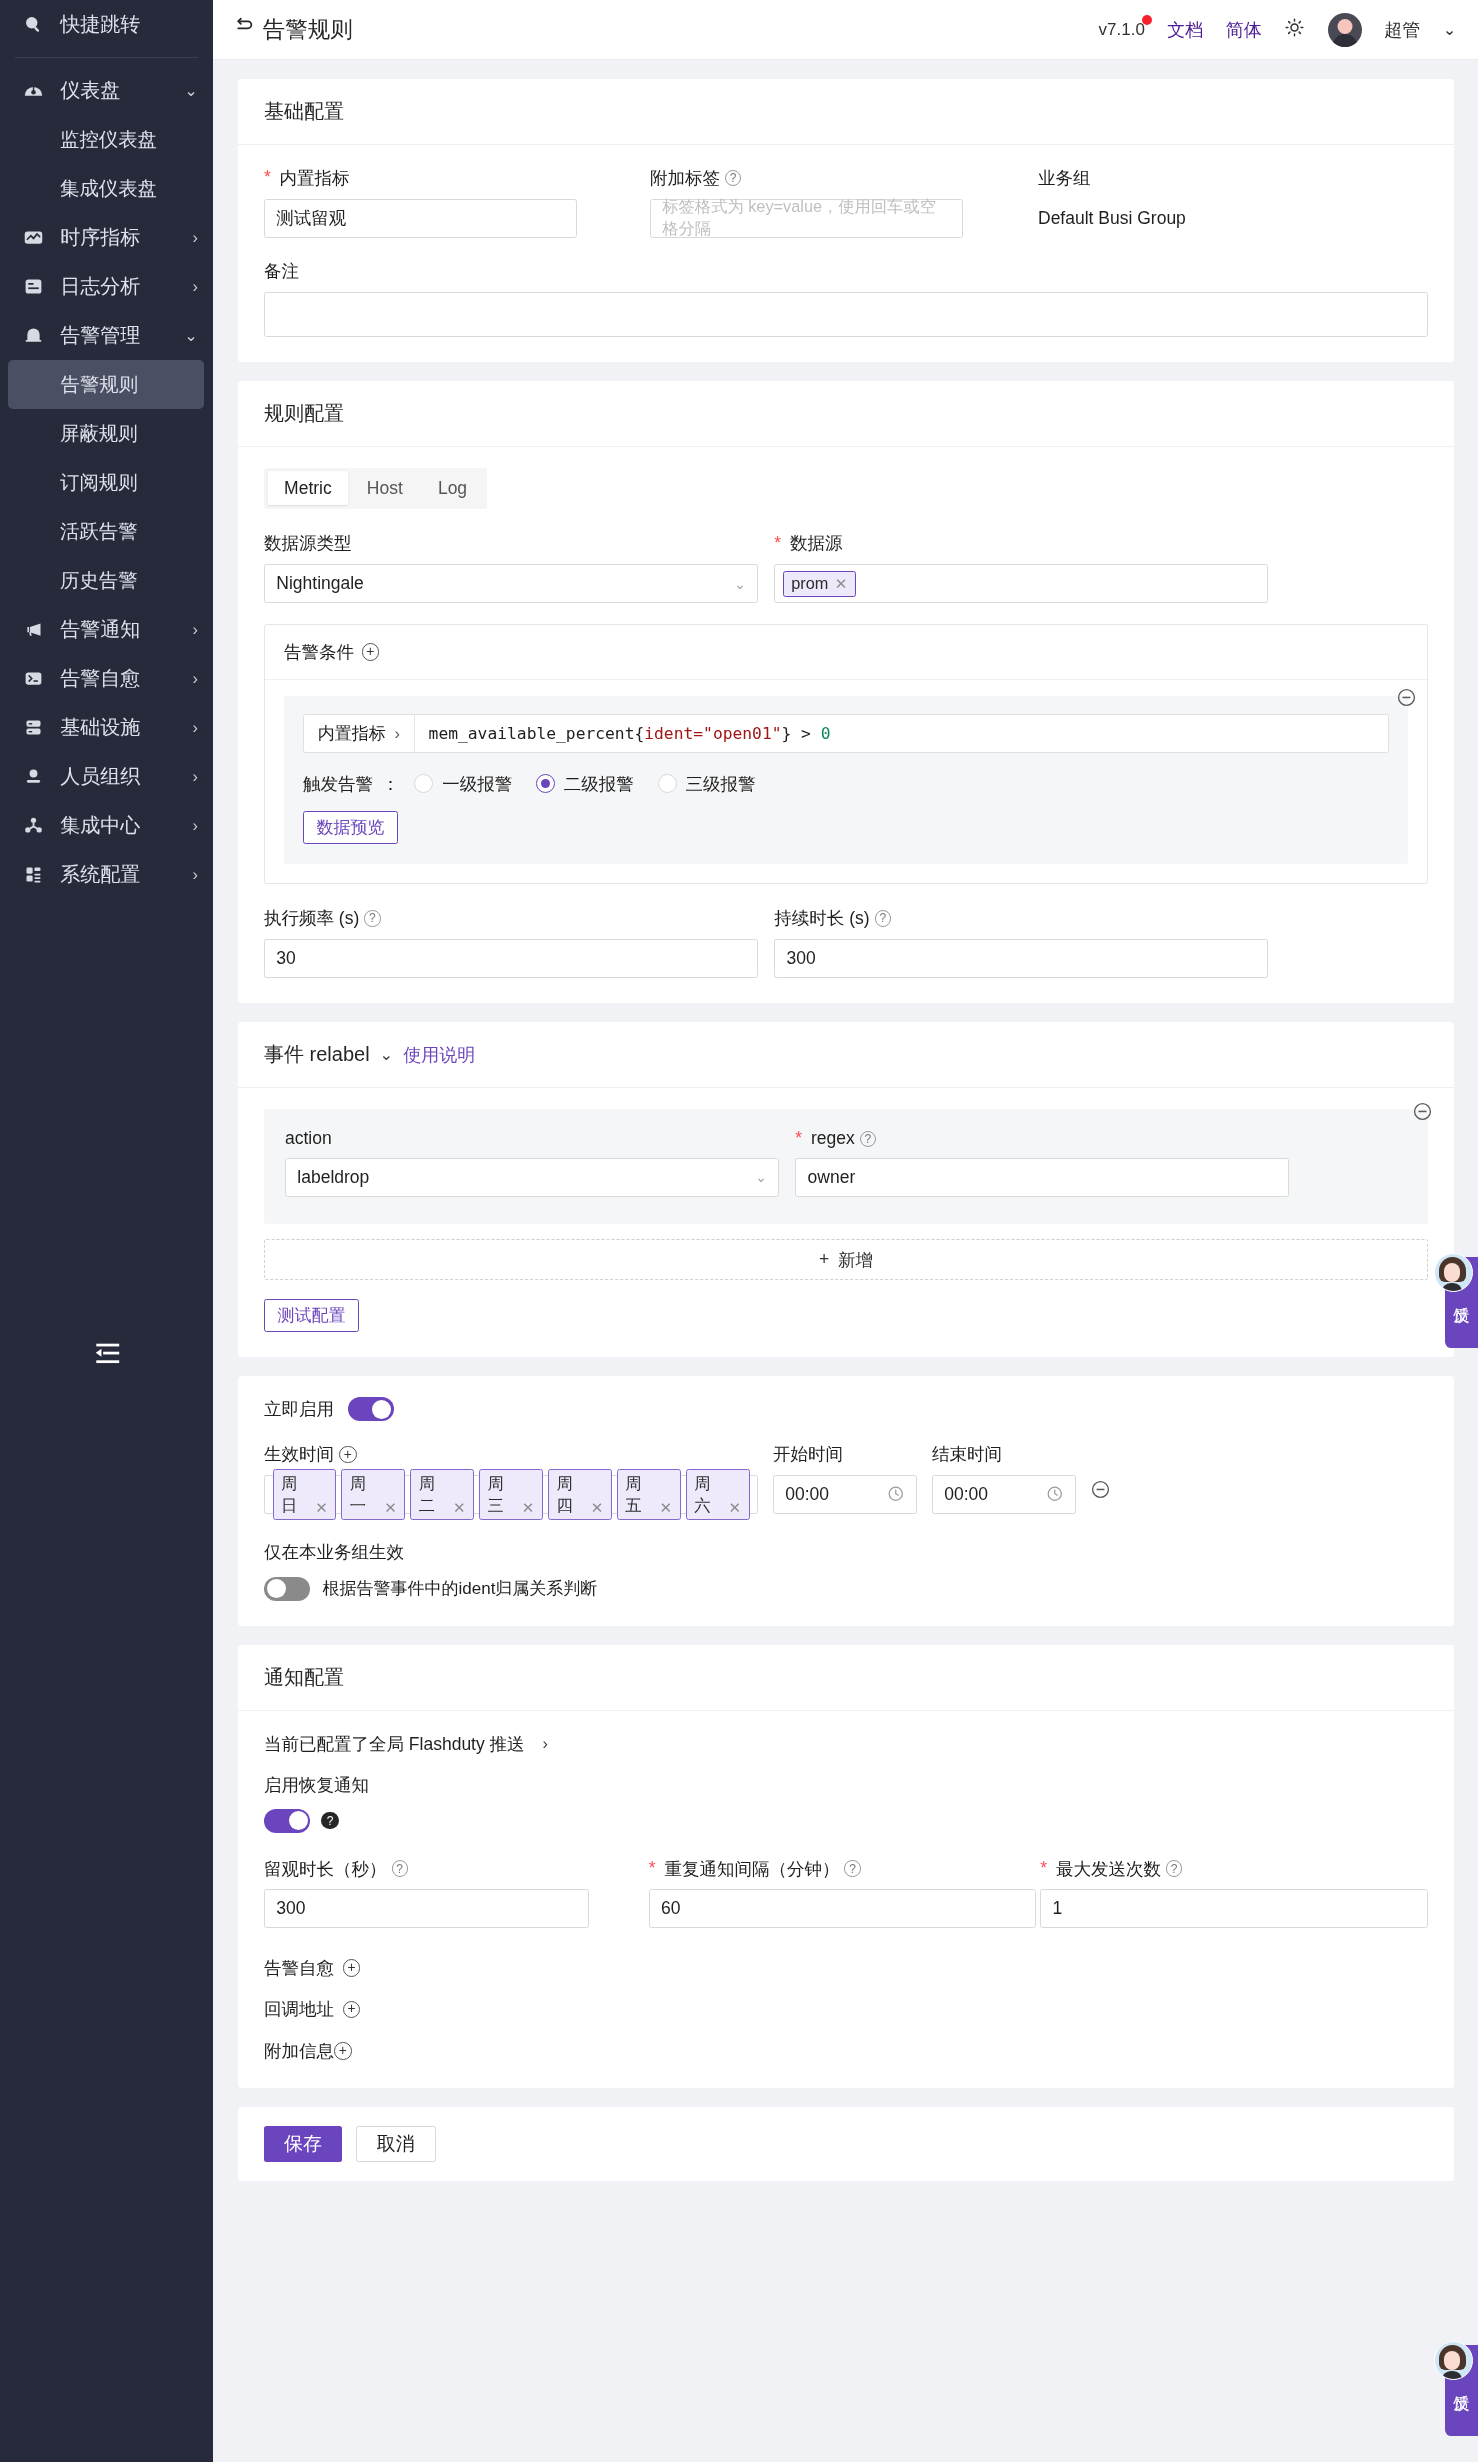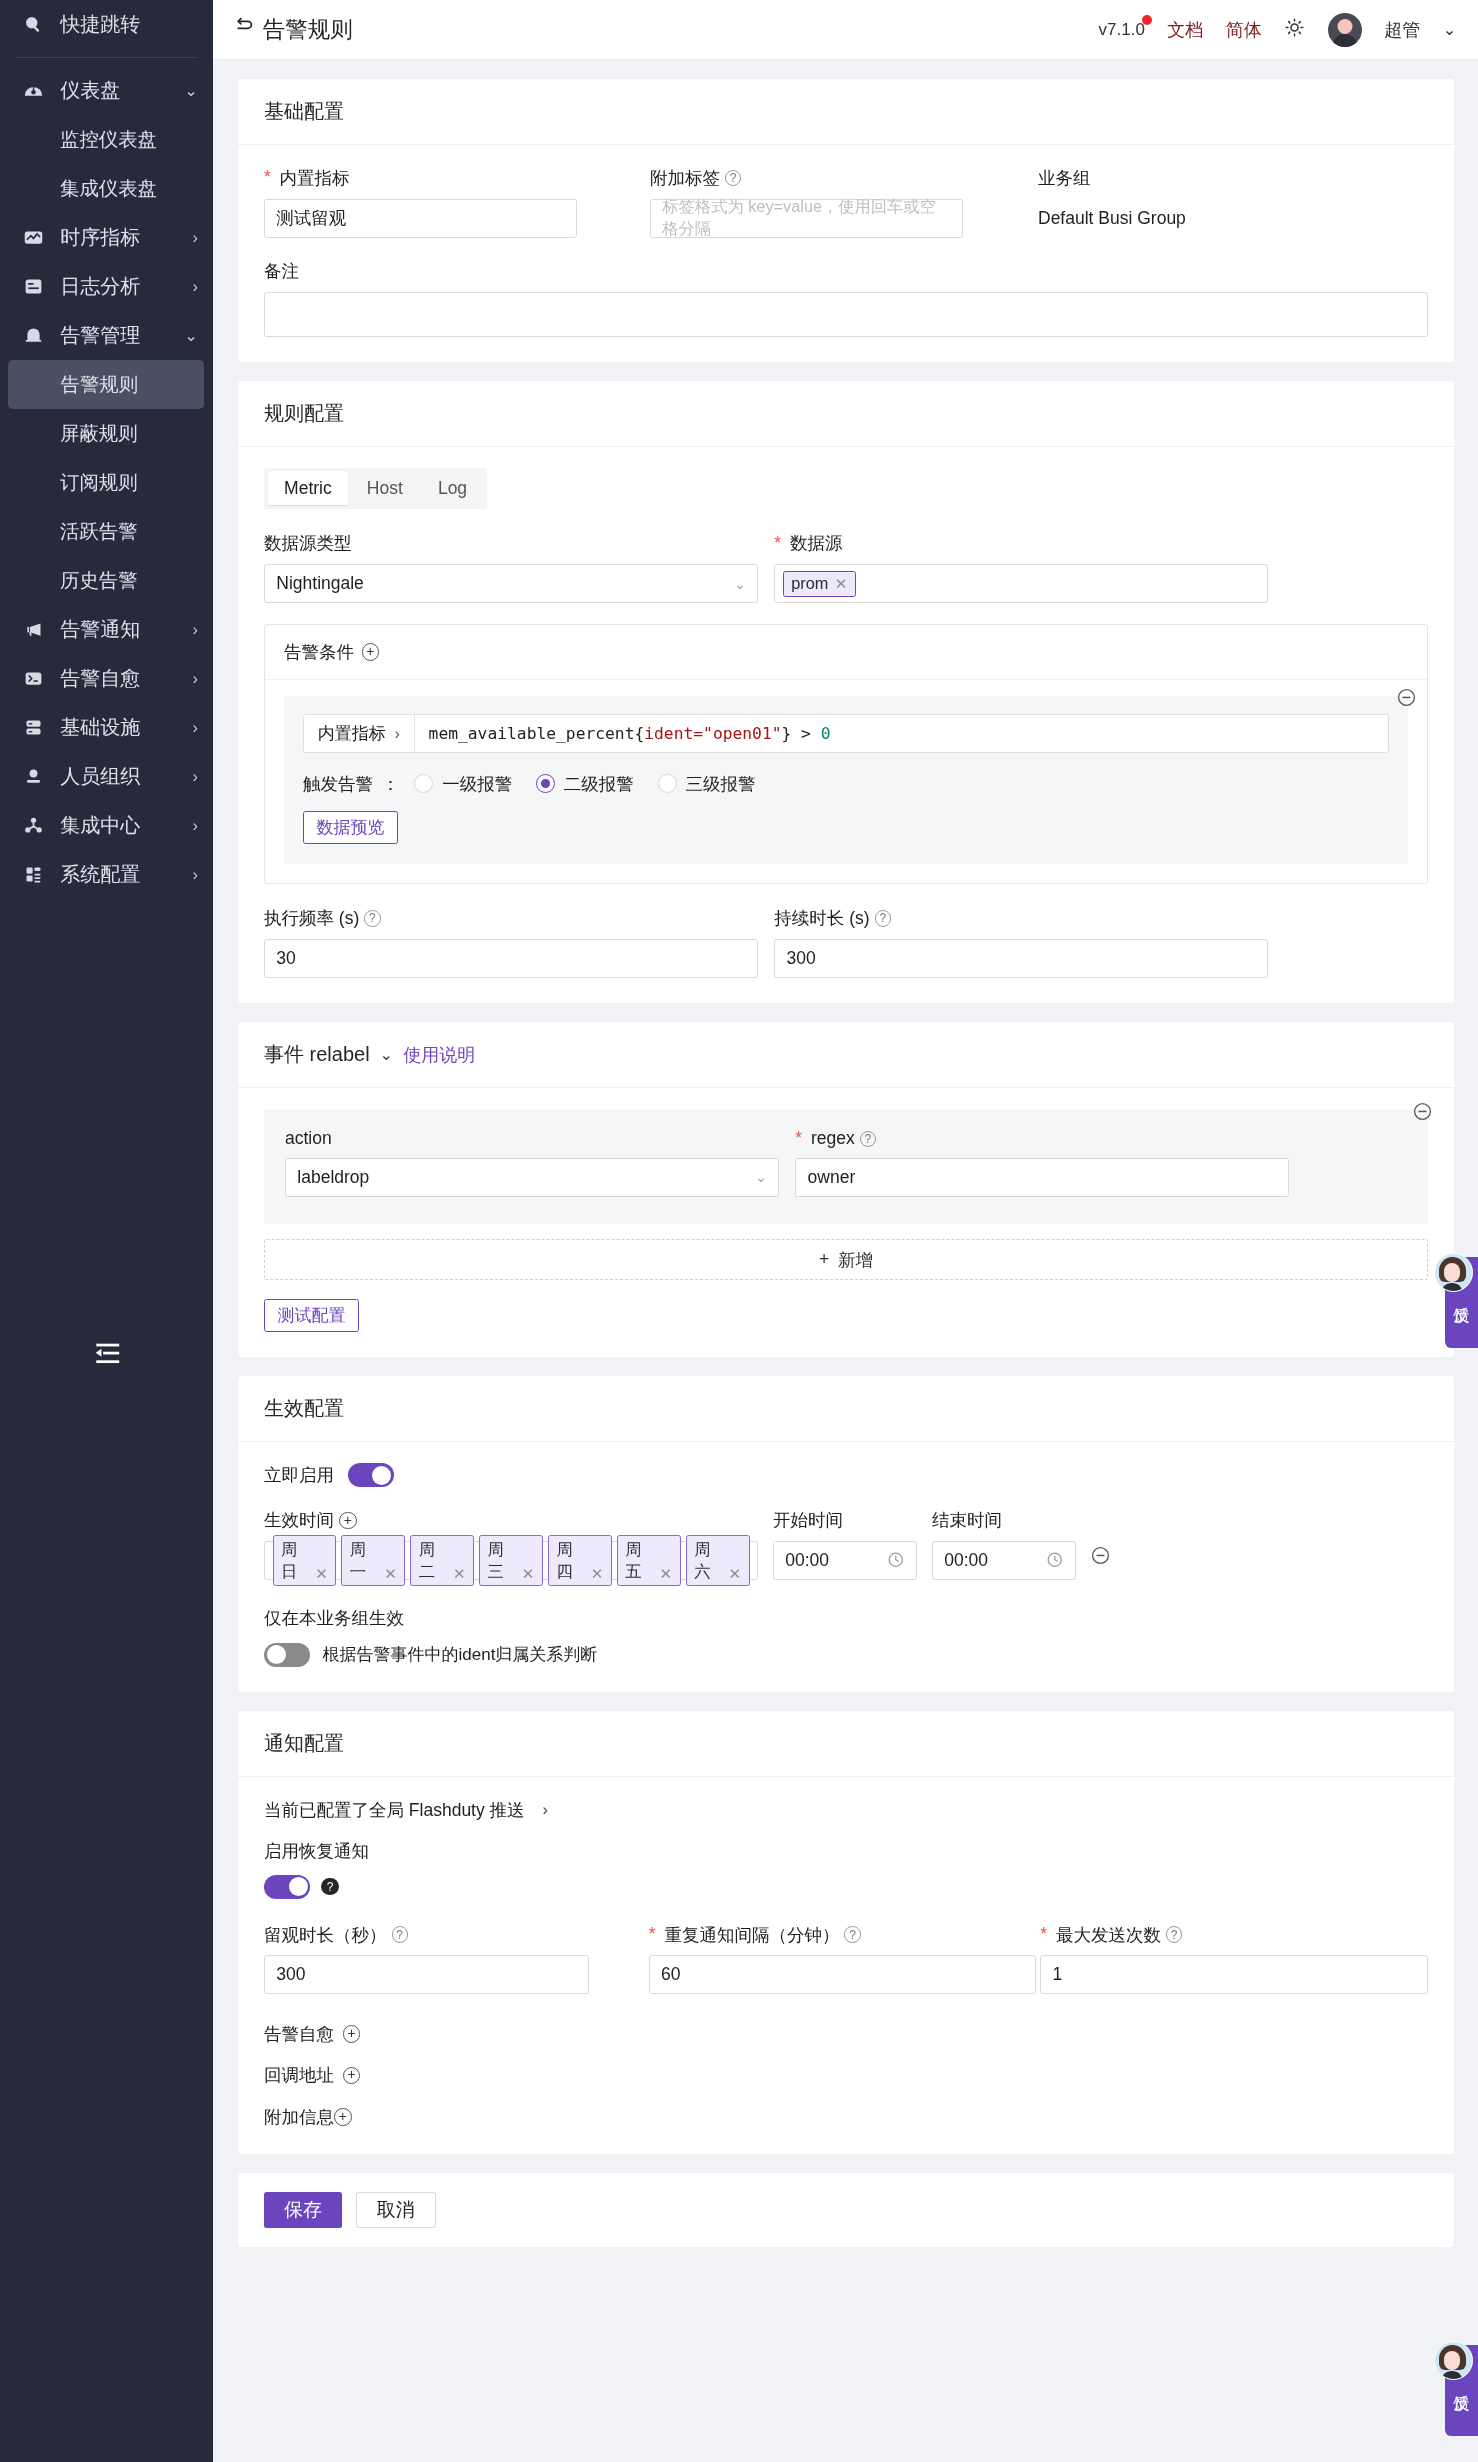--- a/index.html
+++ b/index.html
@@ -76,21 +76,21 @@
   .hdr-right {
     margin-left:auto; display:flex; align-items:center;
     gap: 22.5px; margin-right: 22.5px;
   }
   .ver { font-size: 17px; color:#333; position:relative; }
   .ver .dot {
     position:absolute; right:-7.5px; top:-5px;
     width:10px; height:10px; border-radius:50%;
     background:#f5222d;
   }
-  .hdr-link { font-size: 18px; color:#7f1d1d; cursor:pointer; }
+  .hdr-link { font-size: 18px; color:#4c1d95; cursor:pointer; }
   .avatar {
     width: 34px; height:34px; border-radius:50%;
     background: #4a4a55; position:relative; overflow:hidden; flex:none;
   }
   .avatar::before {
     content:''; position:absolute; left:50%; top:6.3px;
     transform:translateX(-50%);
     width:15px; height:15px; border-radius:50%; background:#f7c5bc;
   }
   .avatar::after {
@@ -648,21 +648,20 @@
         <span>+</span>
         <span>新增</span>
       </div>
       <div style="margin-top:19px;">
         <span class="btn-outline">测试配置</span>
       </div>
     </div>
   </div>
 
   <div class="card">
-    <div class="card-head">生效配置</div>
     <div class="card-body">
 
       <div style="display:flex;align-items:center;gap:13.8px;">
         <span style="font-size:17.5px;">立即启用</span>
         <span class="sw"></span>
       </div>
 
       <div style="margin-top:21px; display:flex; align-items:flex-end; gap:15px;">
         <div class="fld" style="width:494px;">
           <span class="lbl-txt">

